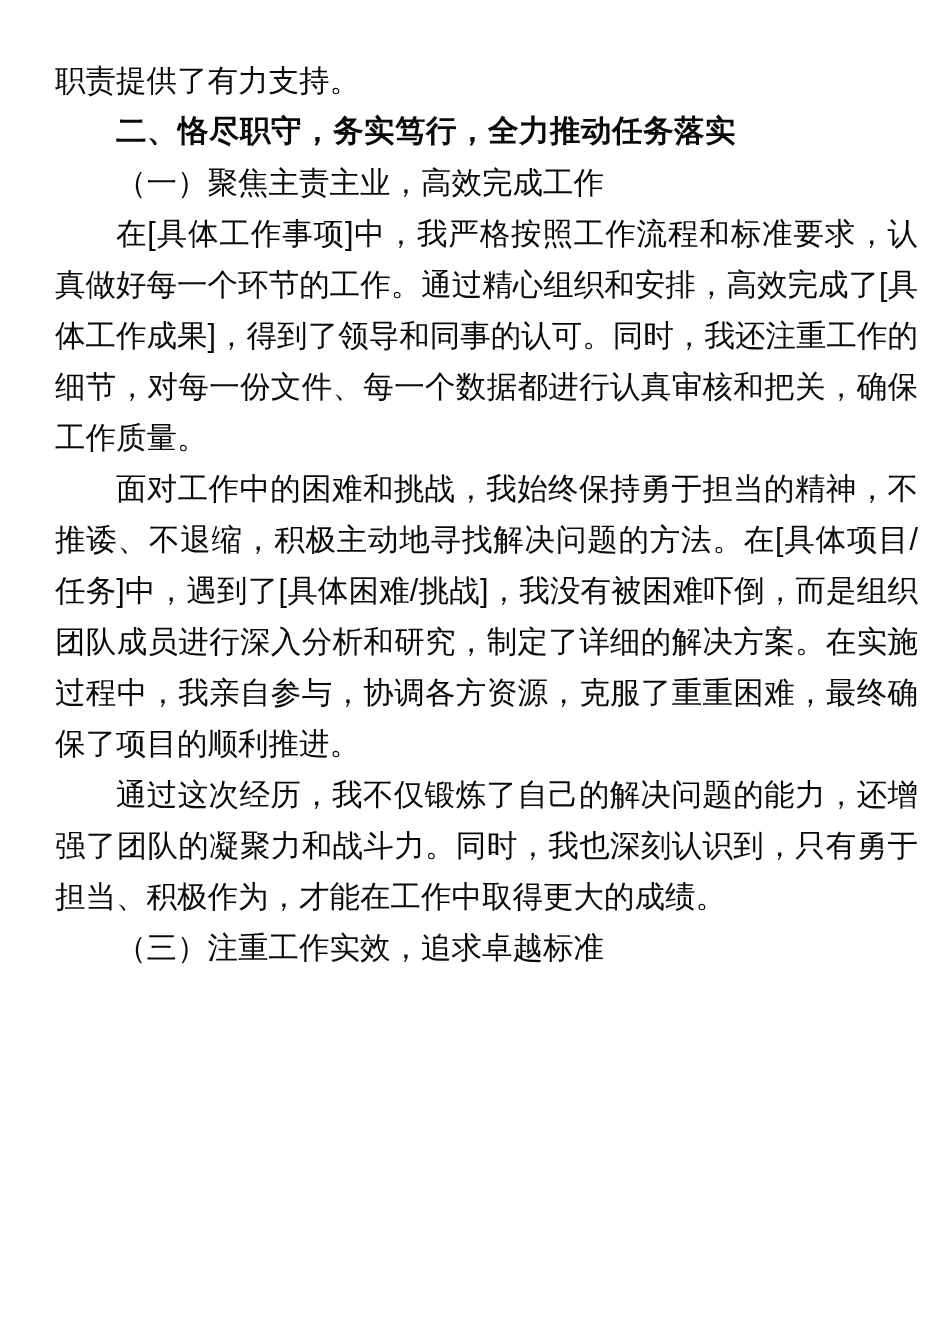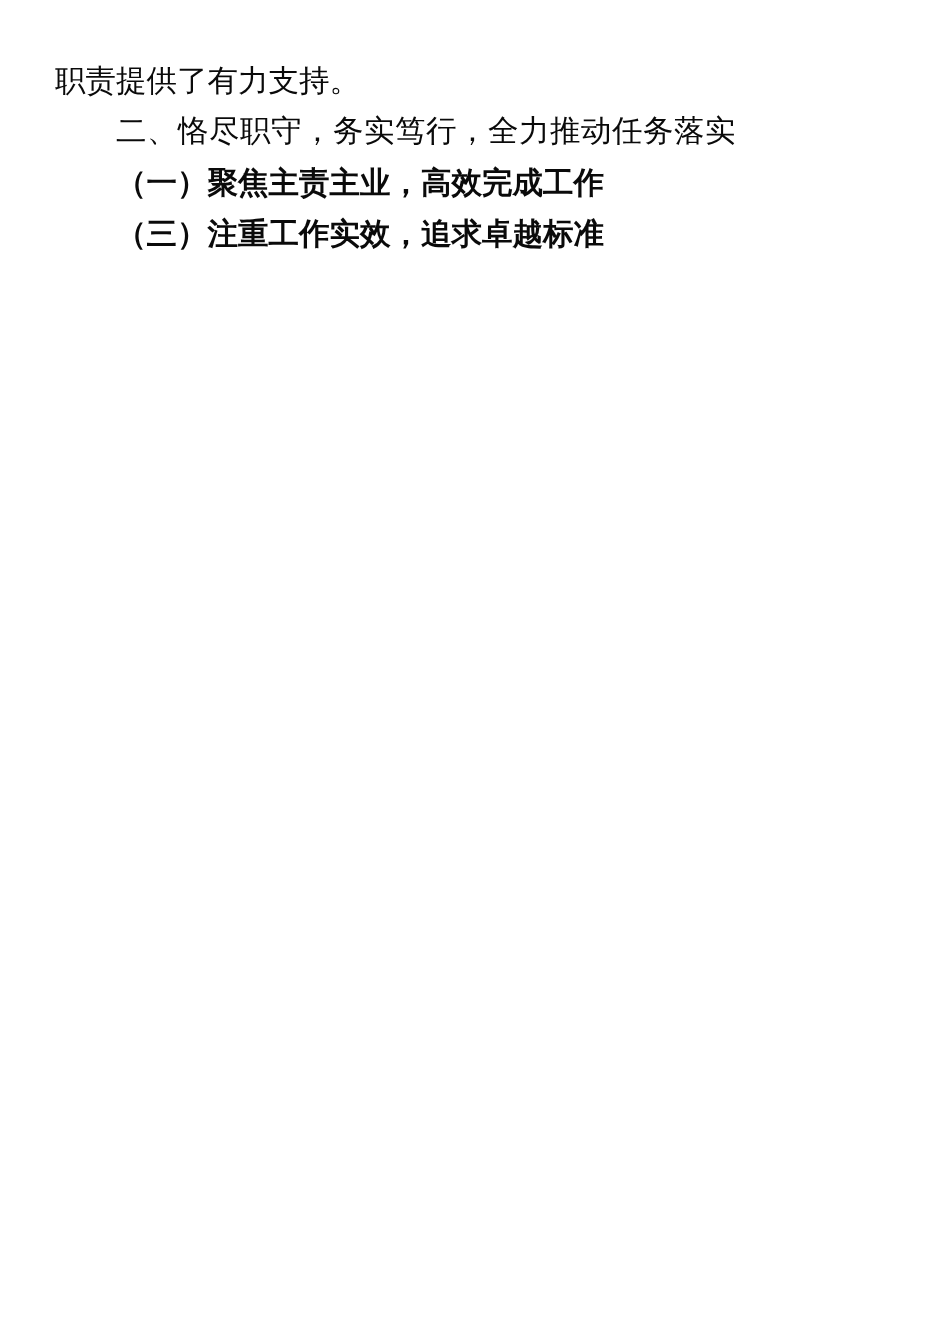--- a/index.html
+++ b/index.html
@@ -26,45 +26,48 @@
     letter-spacing: 0px;
   }
   p.para {
     margin: 0;
     text-indent: 2em;
     font-weight: 400;
   }
   p.section-heading {
     margin: 0;
     text-indent: 2em;
-    font-weight: 400;
+    font-weight: 700;
     font-family: "Liberation Serif", "DejaVu Serif", serif;
     letter-spacing: 0.5px;
   }
   p.sub-heading {
     margin: 0;
     text-indent: 2em;
-    font-weight: 700;
+    font-weight: 400;
     letter-spacing: 0px;
   }
 </style>
 </head>
 <body>
 
 <div class="page">
   <div class="doc-body">
 
     <p class="para" style="text-indent:0">职责提供了有力支持。</p>
 
 
     <p class="section-heading">二、恪尽职守，务实笃行，全力推动任务落实</p>
 
     <p class="sub-heading">（一）聚焦主责主业，高效完成工作</p>
 
 
+    <p class="para">在[具体工作事项]中，我严格按照工作流程和标准要求，认真做好每一个环节的工作。通过精心组织和安排，高效完成了[具体工作成果]，得到了领导和同事的认可。同时，我还注重工作的细节，对每一份文件、每一个数据都进行认真审核和把关，确保工作质量。</p>
 
 
+    <p class="para">面对工作中的困难和挑战，我始终保持勇于担当的精神，不推诿、不退缩，积极主动地寻找解决问题的方法。在[具体项目/任务]中，遇到了[具体困难/挑战]，我没有被困难吓倒，而是组织团队成员进行深入分析和研究，制定了详细的解决方案。在实施过程中，我亲自参与，协调各方资源，克服了重重困难，最终确保了项目的顺利推进。</p>
 
+    <p class="para">通过这次经历，我不仅锻炼了自己的解决问题的能力，还增强了团队的凝聚力和战斗力。同时，我也深刻认识到，只有勇于担当、积极作为，才能在工作中取得更大的成绩。</p>
 
     <p class="sub-heading">（三）注重工作实效，追求卓越标准</p>
 
   </div>
 </div>
 
 </body></html>

